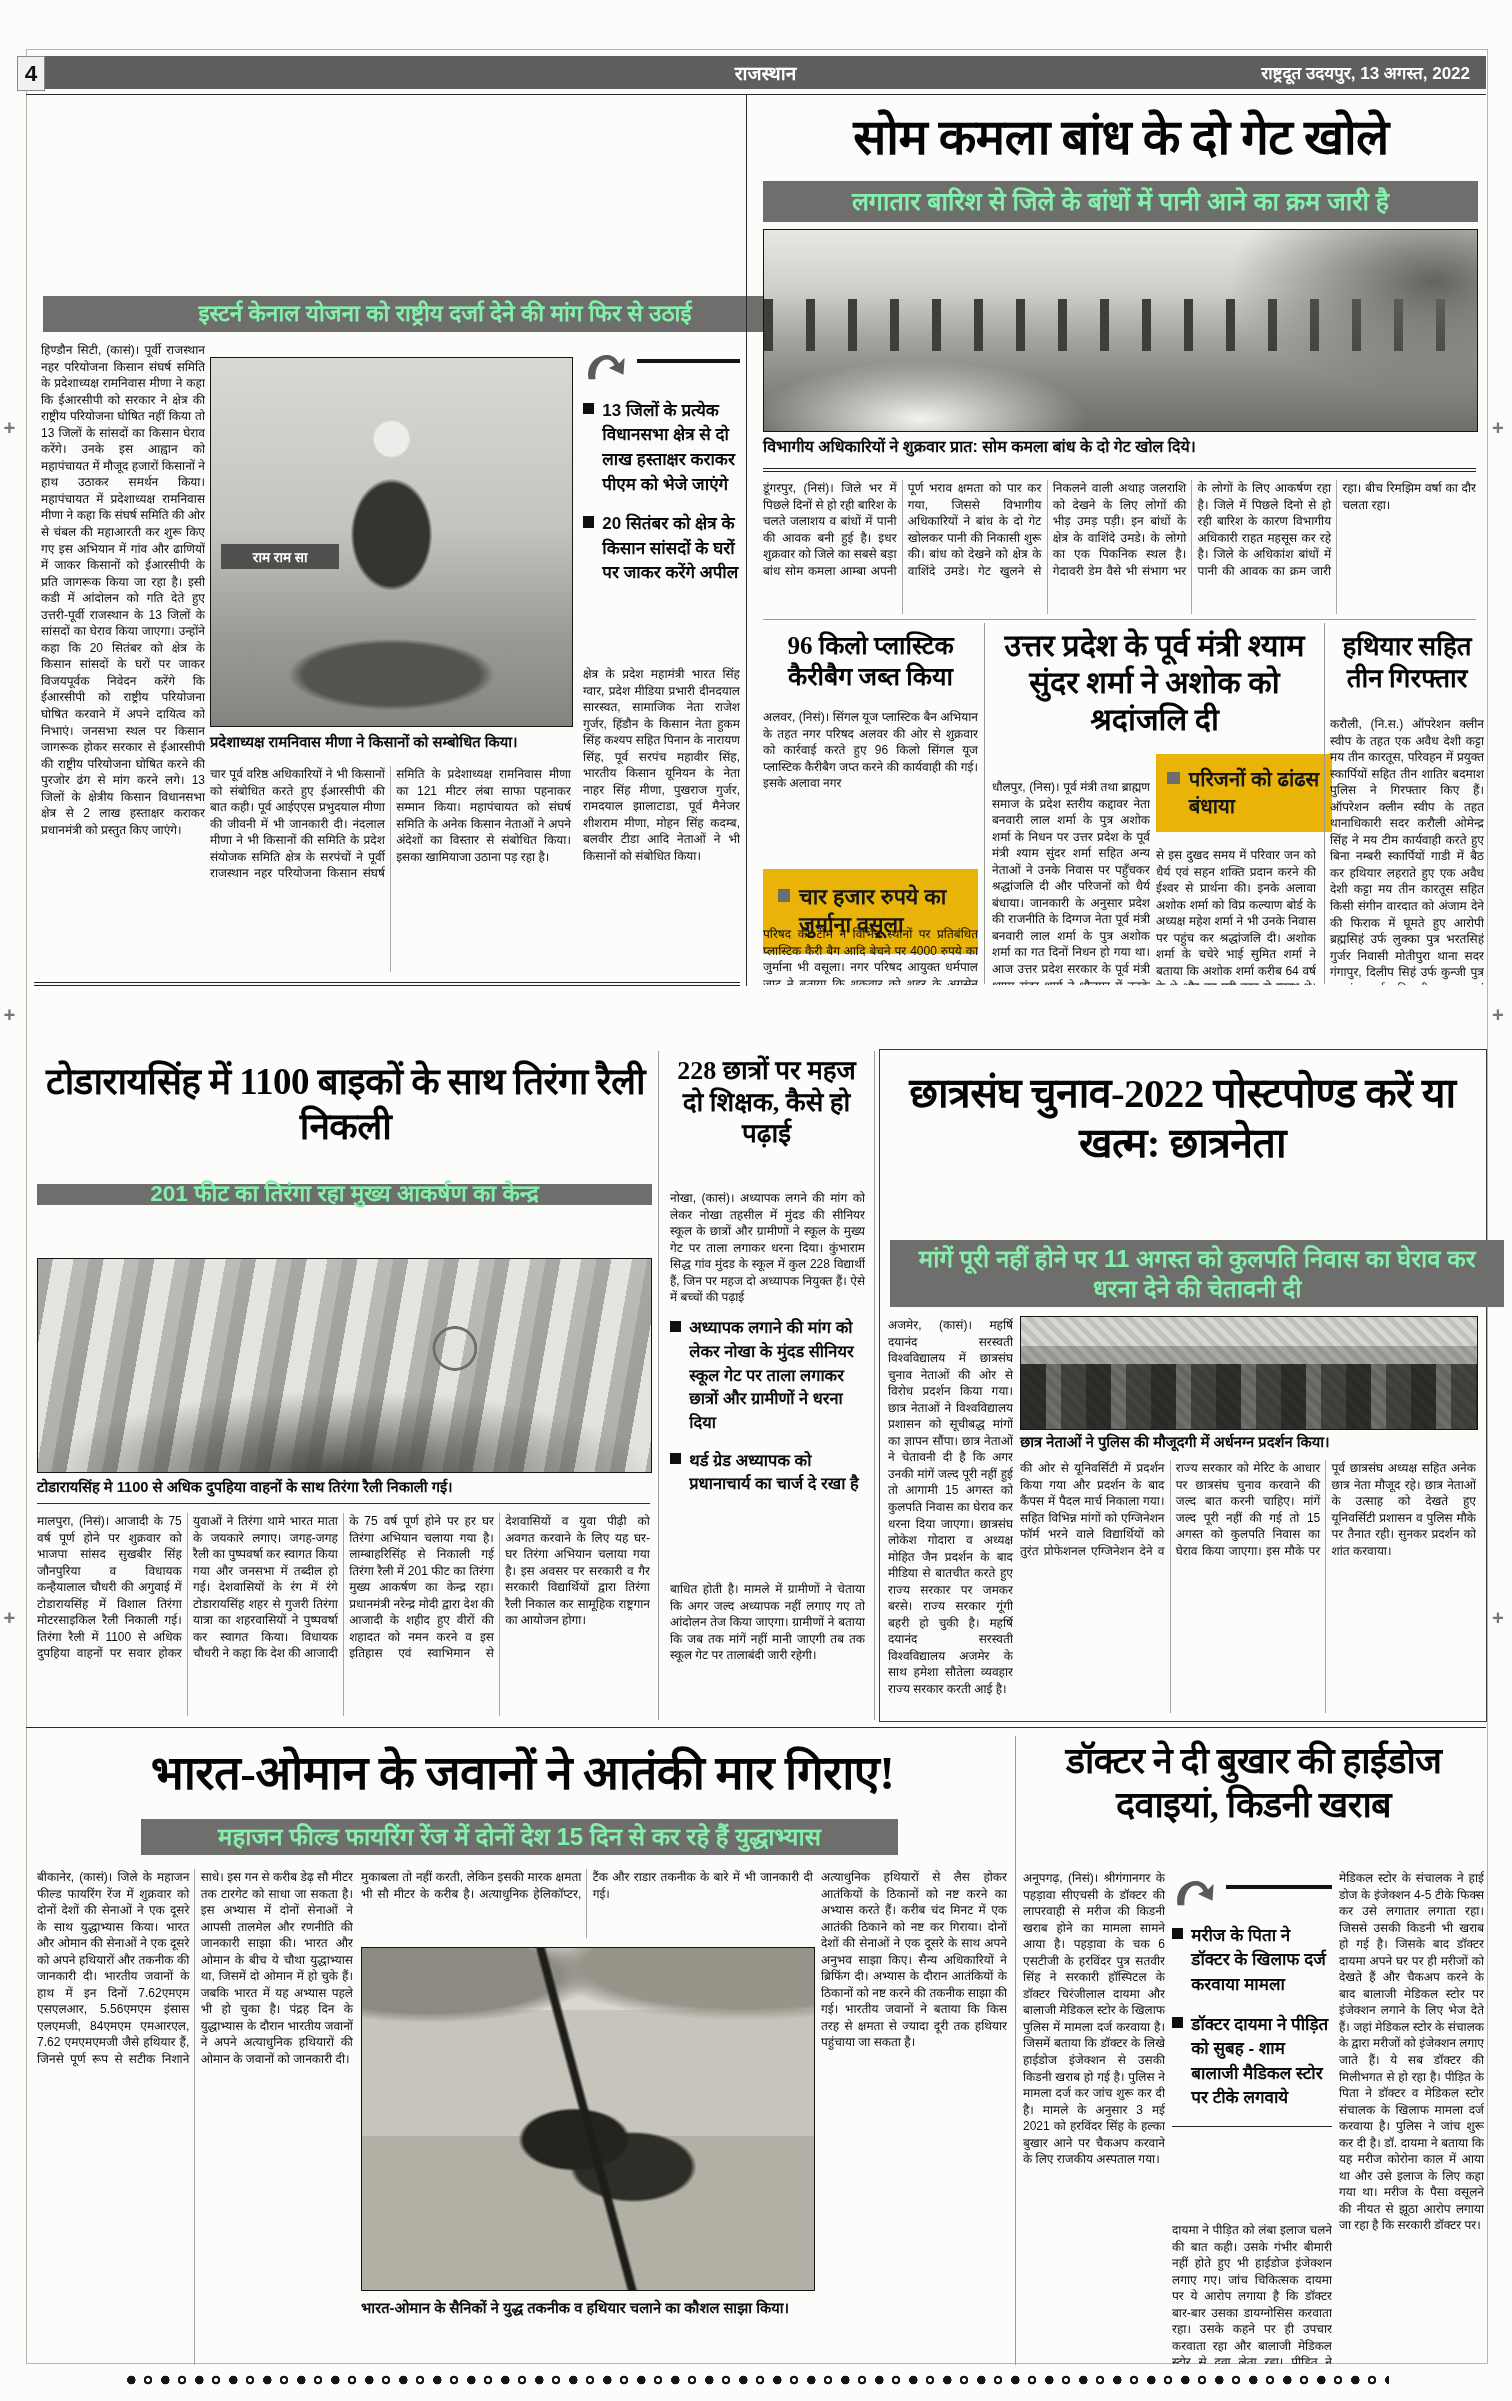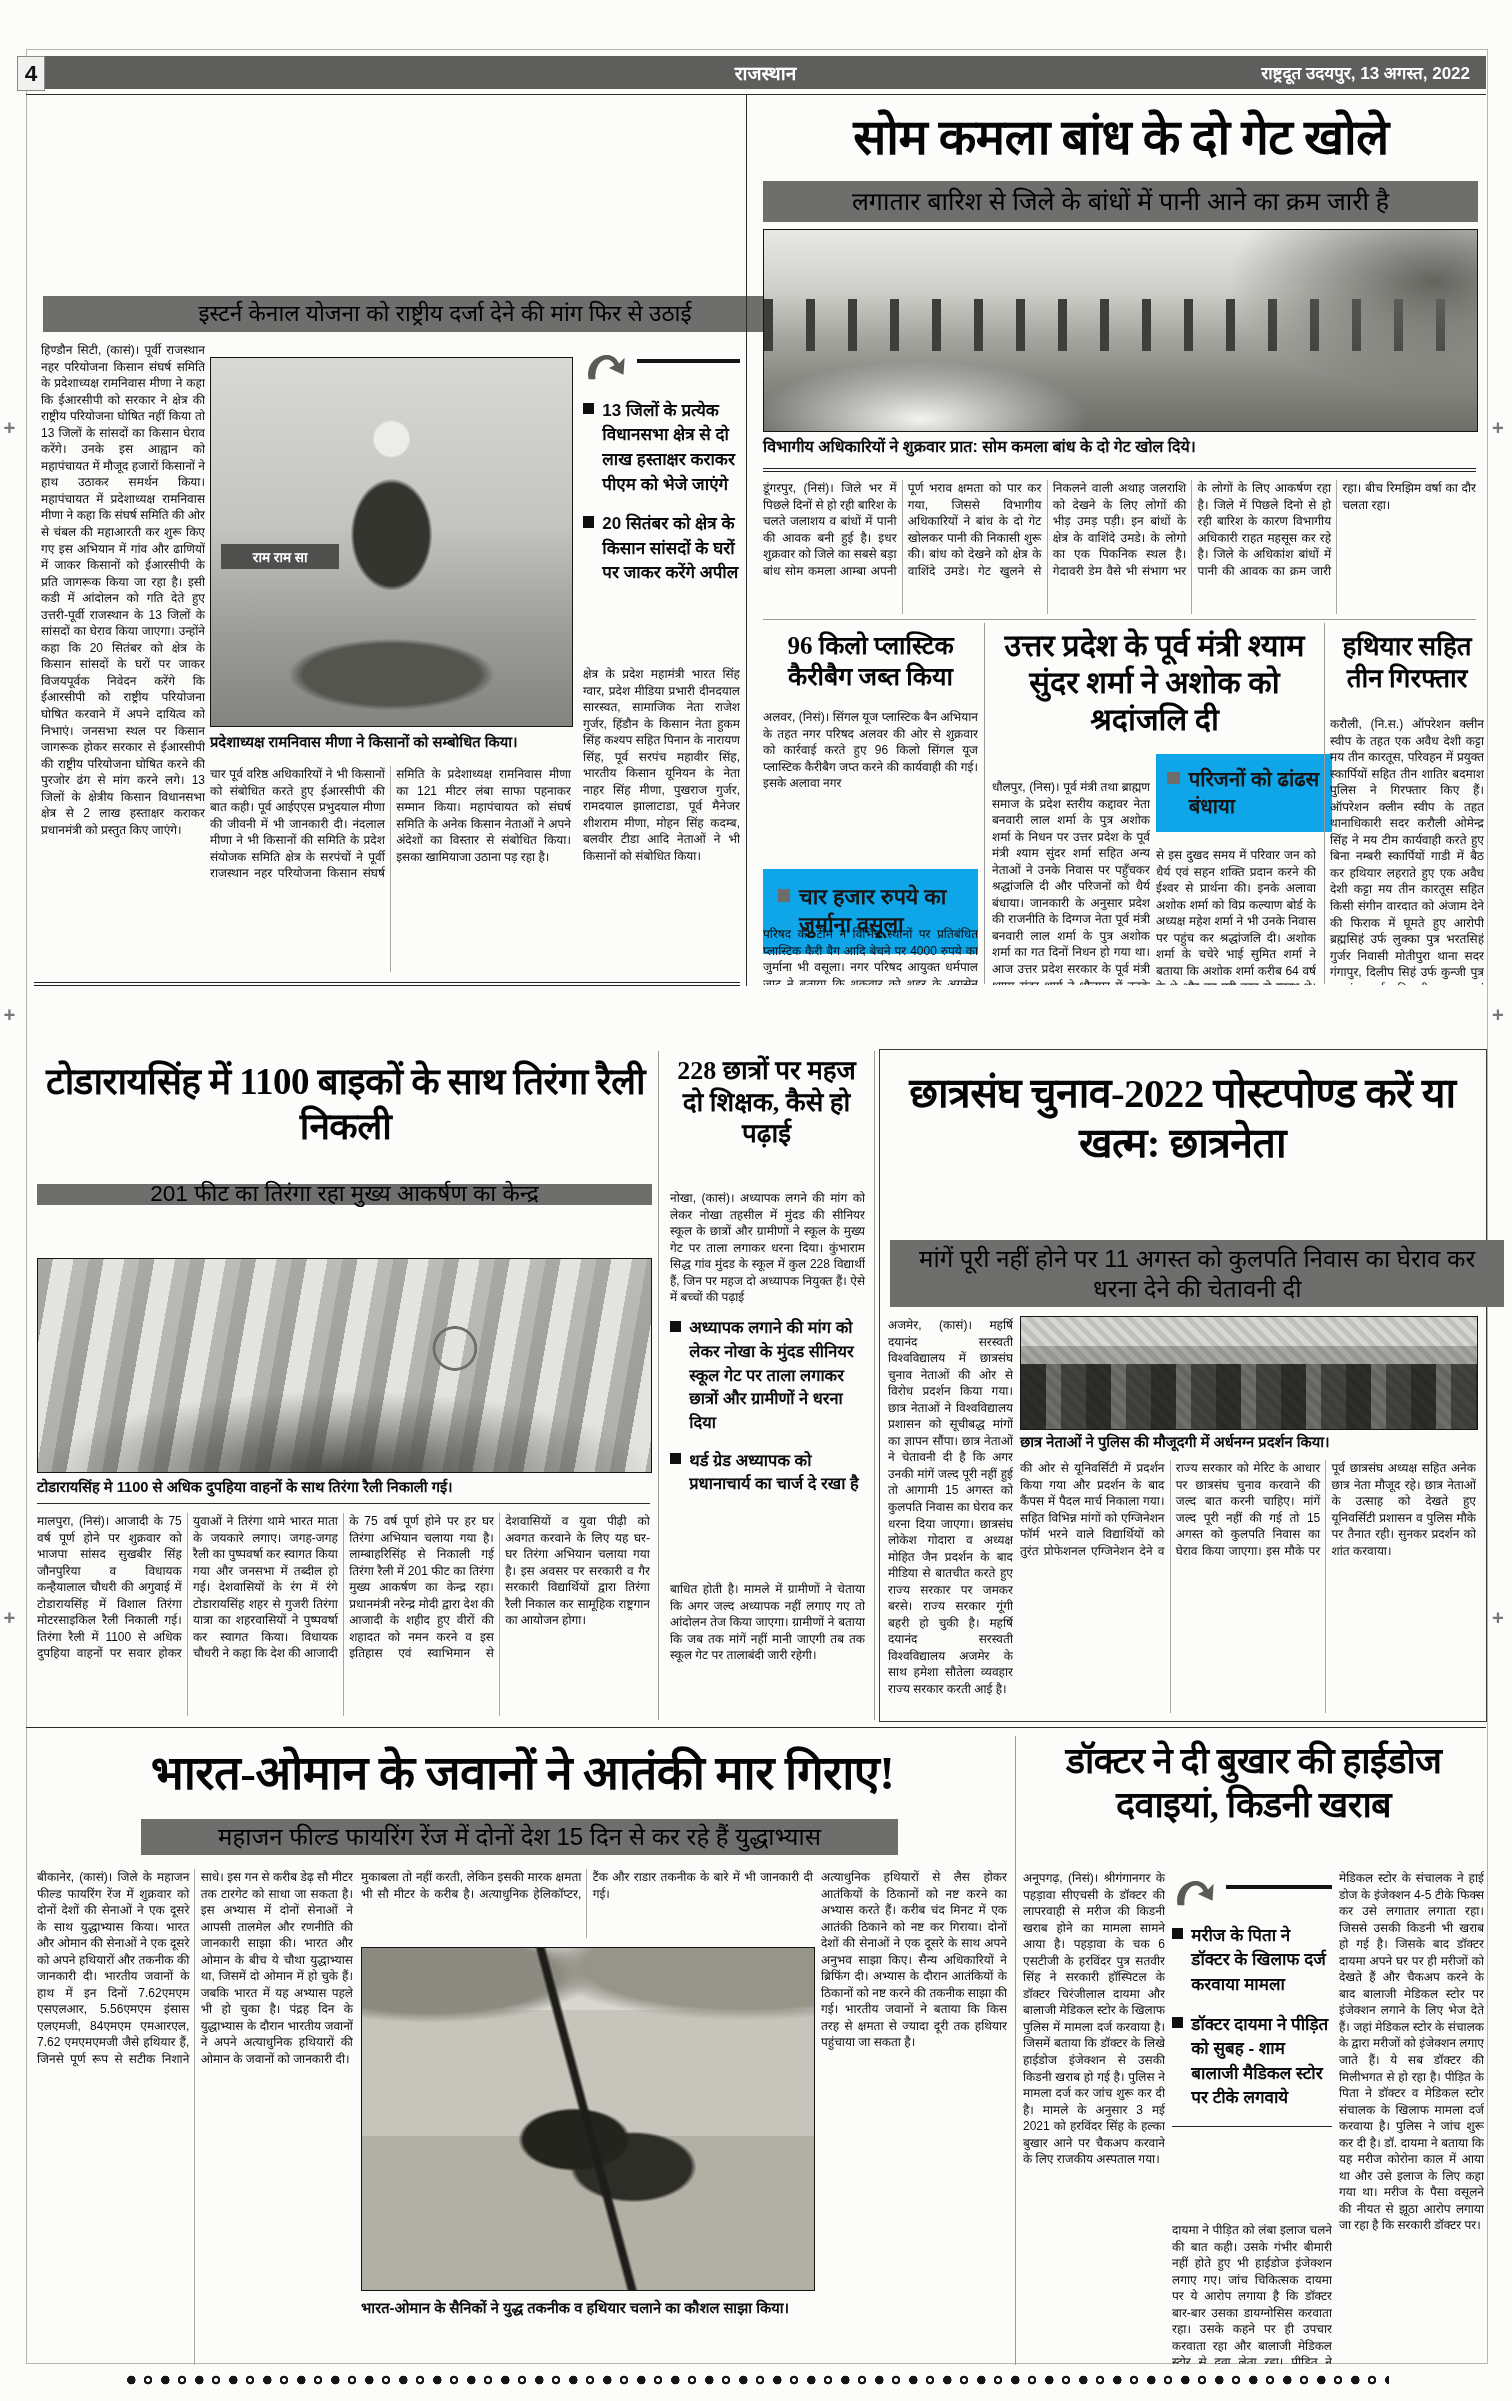--- a/index.html
+++ b/index.html
@@ -9,21 +9,21 @@
   .frame{border:0.6px solid #b5b5b2;}
   
   .pagenum{background:#f1f1ef;border:0.6px solid #8a8a88;color:#111;font-weight:bold;
            font-size:22.6px;display:flex;align-items:center;justify-content:center;}
   .masthead{background:#5e5e5c;color:#fff;display:flex;align-items:center;}
   .masthead .sec{flex:1;text-align:center;font-size:19px;font-weight:bold;}
   .masthead .ed{position:absolute;right:16px;font-size:17px;font-weight:bold;}
   
   .hl{font-family:"Liberation Serif","DejaVu Serif",serif;font-weight:800;text-align:center;
       line-height:1.22;color:#050505;letter-spacing:-0.6px;}
-  .gb{background:#6e6e6c;color:#000000;font-weight:normal;text-align:center;
+  .gb{background:#6e6e6c;color:#86efac;font-weight:bold;text-align:center;
       display:flex;align-items:center;justify-content:center;line-height:1.25;}
   
   .bt{font-size:12px;line-height:1.38;text-align:justify;overflow:hidden;}
   .cols2{column-count:2;column-gap:11.3px;column-rule:0.6px solid #a8a8a6;}
   .cols3{column-count:3;column-gap:11.3px;column-rule:0.6px solid #a8a8a6;}
   .cols4{column-count:4;column-gap:11.3px;column-rule:0.6px solid #a8a8a6;}
   .cols5{column-count:5;column-gap:11.3px;column-rule:0.6px solid #a8a8a6;}
   .cap{font-size:14.7px;font-weight:bold;line-height:1.25;}
   .rule{background:#2a2a28;}
   .ruleL{background:#9a9a98;}
@@ -58,21 +58,21 @@
      radial-gradient(ellipse 85px 48px at 47% 56%,#24241f 0 60%,rgba(0,0,0,0) 66%),
      radial-gradient(ellipse 96px 54px at 60% 64%,#2e2e28 0 60%,rgba(0,0,0,0) 66%),
      radial-gradient(ellipse 237px 68px at 15% 8%,#8d8b81 0 55%,rgba(0,0,0,0) 70%),
      radial-gradient(ellipse 294px 79px at 85% 5%,#97948a 0 55%,rgba(0,0,0,0) 70%),
      linear-gradient(180deg,#d9d7d0 0% 18%,#c7c4bb 18% 55%,#b2afa4 55% 100%);}
   .banner{background:#4f4f4d;color:#fff;font-weight:bold;font-size:13.6px;
           display:flex;align-items:center;justify-content:center;}
   
   .sq{display:inline-block;width:11.3px;height:11.3px;background:#0f0f0f;margin-right:8px;flex:0 0 auto;margin-top:4.5px;}
   .bull{display:flex;font-weight:bold;line-height:1.45;}
-  .hlbox{background:#0ea5e9;display:flex;align-items:flex-start;padding:14.7px 11.3px;}
+  .hlbox{background:#eab308;display:flex;align-items:flex-start;padding:14.7px 11.3px;}
   .hlbox .gsq{width:12.4px;height:12.4px;background:#6d6d6b;margin:5.6px 9px 0 3.4px;flex:0 0 auto;}
   .hlbox .txt{font-weight:bold;font-size:21.5px;line-height:1.3;color:#161616;}
   .arrowline{display:flex;align-items:flex-start;}
   .thick{height:4px;background:#141414;flex:1;margin-top:14.7px;}
   .dots{background-image:
      radial-gradient(circle at 7.3px 6.8px,#161616 4px,rgba(0,0,0,0) 4.5px),
      radial-gradient(circle at 24px 6.8px,rgba(0,0,0,0) 1.7px,#161616 2.3px 4px,rgba(0,0,0,0) 4.5px);
      background-size:34px 13.6px;background-repeat:repeat-x;height:13.6px;}
   .crop{color:#77777a;font-size:20.3px;font-weight:bold;}
 </style>

